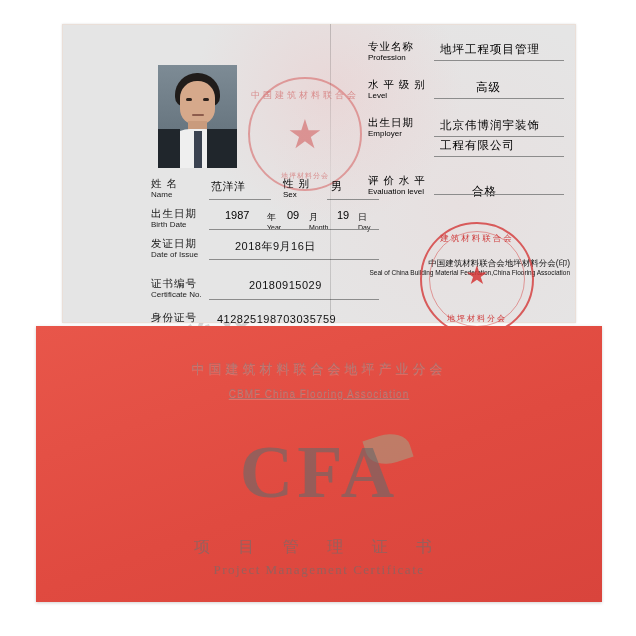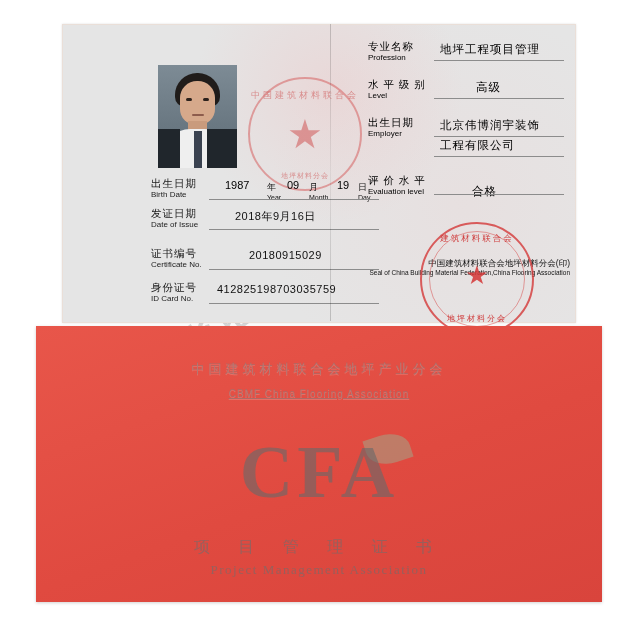--- a/index.html
+++ b/index.html
@@ -211,20 +211,34 @@
     </div>
 
     <div class="seal-photo">
       <div class="ctext">中国建筑材料联合会</div>
       <div class="star">★</div>
       <div class="btext">地坪材料分会</div>
     </div>
 
     <div class="lfields">
 
+      <div class="row sex">
+        <div class="lab">
+          <span class="cn">姓 名</span>
+          <span class="en">Name</span>
+        </div>
+        <div class="val">范洋洋</div>
+        <div class="uline" style="right:108px;"></div>
+        <div class="lab2">
+          <span class="cn">性 别</span>
+          <span class="en">Sex</span>
+        </div>
+        <div class="val2">男</div>
+        <div class="uline2"></div>
+      </div>
 
       <div class="row birth">
         <div class="lab">
           <span class="cn">出生日期</span>
           <span class="en">Birth Date</span>
         </div>
         <div class="bval" style="left:74px;">1987</div>
         <div class="unit" style="left:116px;">
           <span>年</span>
           <span class="en">Year</span>
@@ -326,16 +340,16 @@
   </div>
 
   <div class="cover">
     <div class="cover-assoc">
       <span>中国建筑材料联合会地坪产业分会</span>
       <span class="en">CBMF China Flooring Association</span>
     </div>
     <div class="leaf"></div>
     <div class="cfa">CFA</div>
     <div class="cover-title">项 目 管 理 证 书</div>
-    <div class="cover-title-en">Project Management Association</div>
+    <div class="cover-title-en">Project Management Certificate</div>
   </div>
 
 </div>
 
 </body></html>

